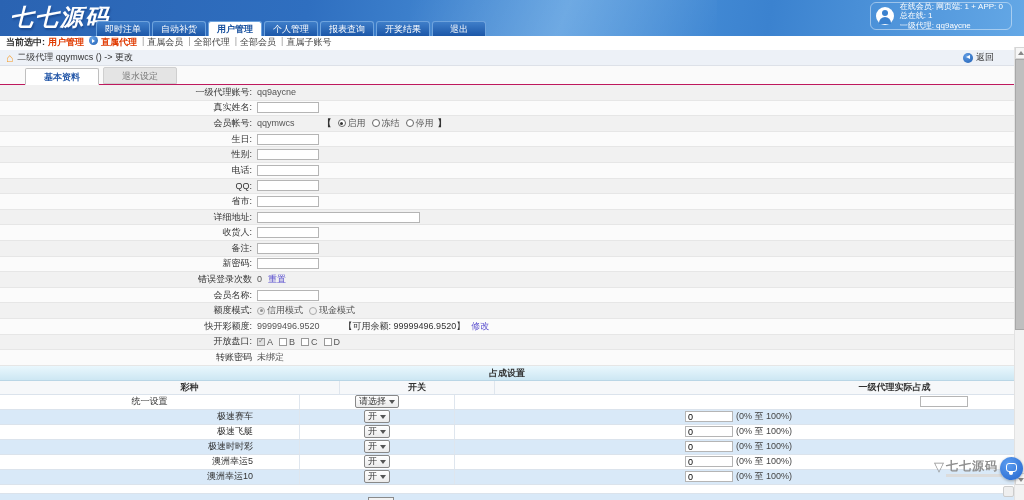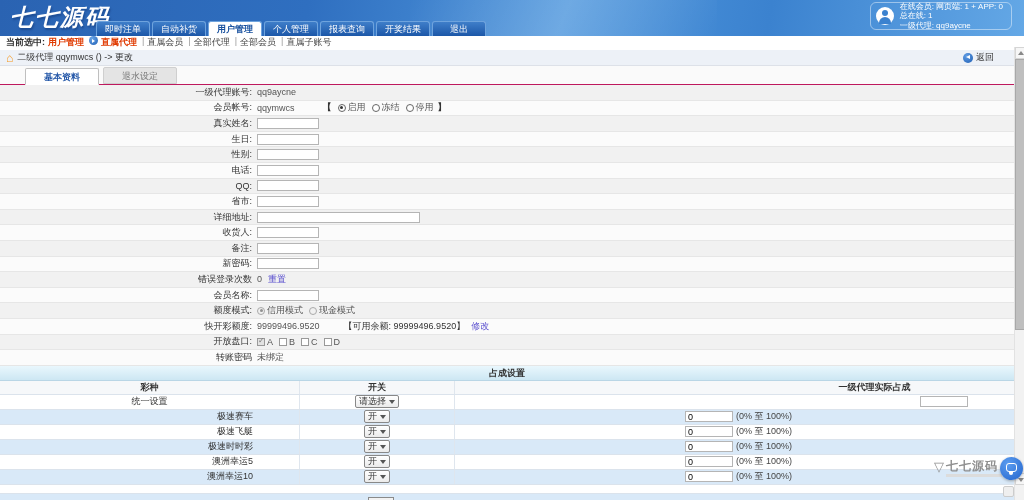--- a/index.html
+++ b/index.html
@@ -68,21 +68,21 @@
       position:relative;box-sizing:border-box;flex:0 0 8px;font-style:normal;}
   .chk.on{background:#e2e2e2;}
   .chk .tick{position:absolute;left:0;top:-2.5px;font-size:8px;color:#777;}
   .brak{color:#333;font-weight:bold;}
   .avail{margin-left:24px;color:#333;}
   
   .occ{width:1014px;}
   .occ-title{height:14px;line-height:14px;text-align:center;font-weight:bold;
       background:linear-gradient(#e9f7fd,#cde7f3);border-bottom:1px solid #b9d6e6;}
   .orow{display:flex;align-items:center;box-sizing:border-box;border-bottom:1px solid #dbe3ec;}
-  .occ-head{height:14px;font-weight:bold;background:#f6f8fa;}
+  .occ-head{height:14px;font-weight:bold;background:#f6f8fa;padding-left:40px;}
   .c1{flex:0 0 300px;display:flex;align-items:center;justify-content:center;height:100%;
       border-right:1px solid #dfe6ee;box-sizing:border-box;}
   .c2{flex:0 0 155px;display:flex;align-items:center;justify-content:center;height:100%;
       border-right:1px solid #dfe6ee;box-sizing:border-box;}
   .c3{flex:1;display:flex;align-items:center;height:100%;box-sizing:border-box;}
   .occ-head .c3{justify-content:center;padding-left:280px;}
   .unified{height:15px;background:#fff;}
   .unified .c3 input{margin-left:465px;}
   .grow{height:15px;}
   .games .grow:nth-child(odd){background:#d9e9f8;}
@@ -179,39 +179,39 @@
   <div class="form">
 
     <div class="fr">
         <div class="fl">一级代理账号:</div>
       <div class="fv">
           <span>qq9aycne</span>
         </div>
       </div>
 
     <div class="fr">
+        <div class="fl">真实姓名:</div>
+      <div class="fv">
+          <input class="f-input" style="">
+        </div>
+      </div>
+
+    <div class="fr">
         <div class="fl">会员帐号:</div>
       <div class="fv">
         <span>qqymwcs</span>
         <span class="brak gap28">【</span>
         <i class="radio on"></i>
           <span>启用</span>
         <i class="radio"></i>
           <span>冻结</span>
         <i class="radio"></i>
           <span>停用</span>
         <span class="brak" style="margin-left:4px">】</span>
       </div>
-      </div>
-
-    <div class="fr">
-        <div class="fl">真实姓名:</div>
-      <div class="fv">
-          <input class="f-input" style="">
-        </div>
       </div>
 
     <div class="fr">
         <div class="fl">生日:</div>
       <div class="fv">
           <input class="f-input" style="">
         </div>
       </div>
 
     <div class="fr">

